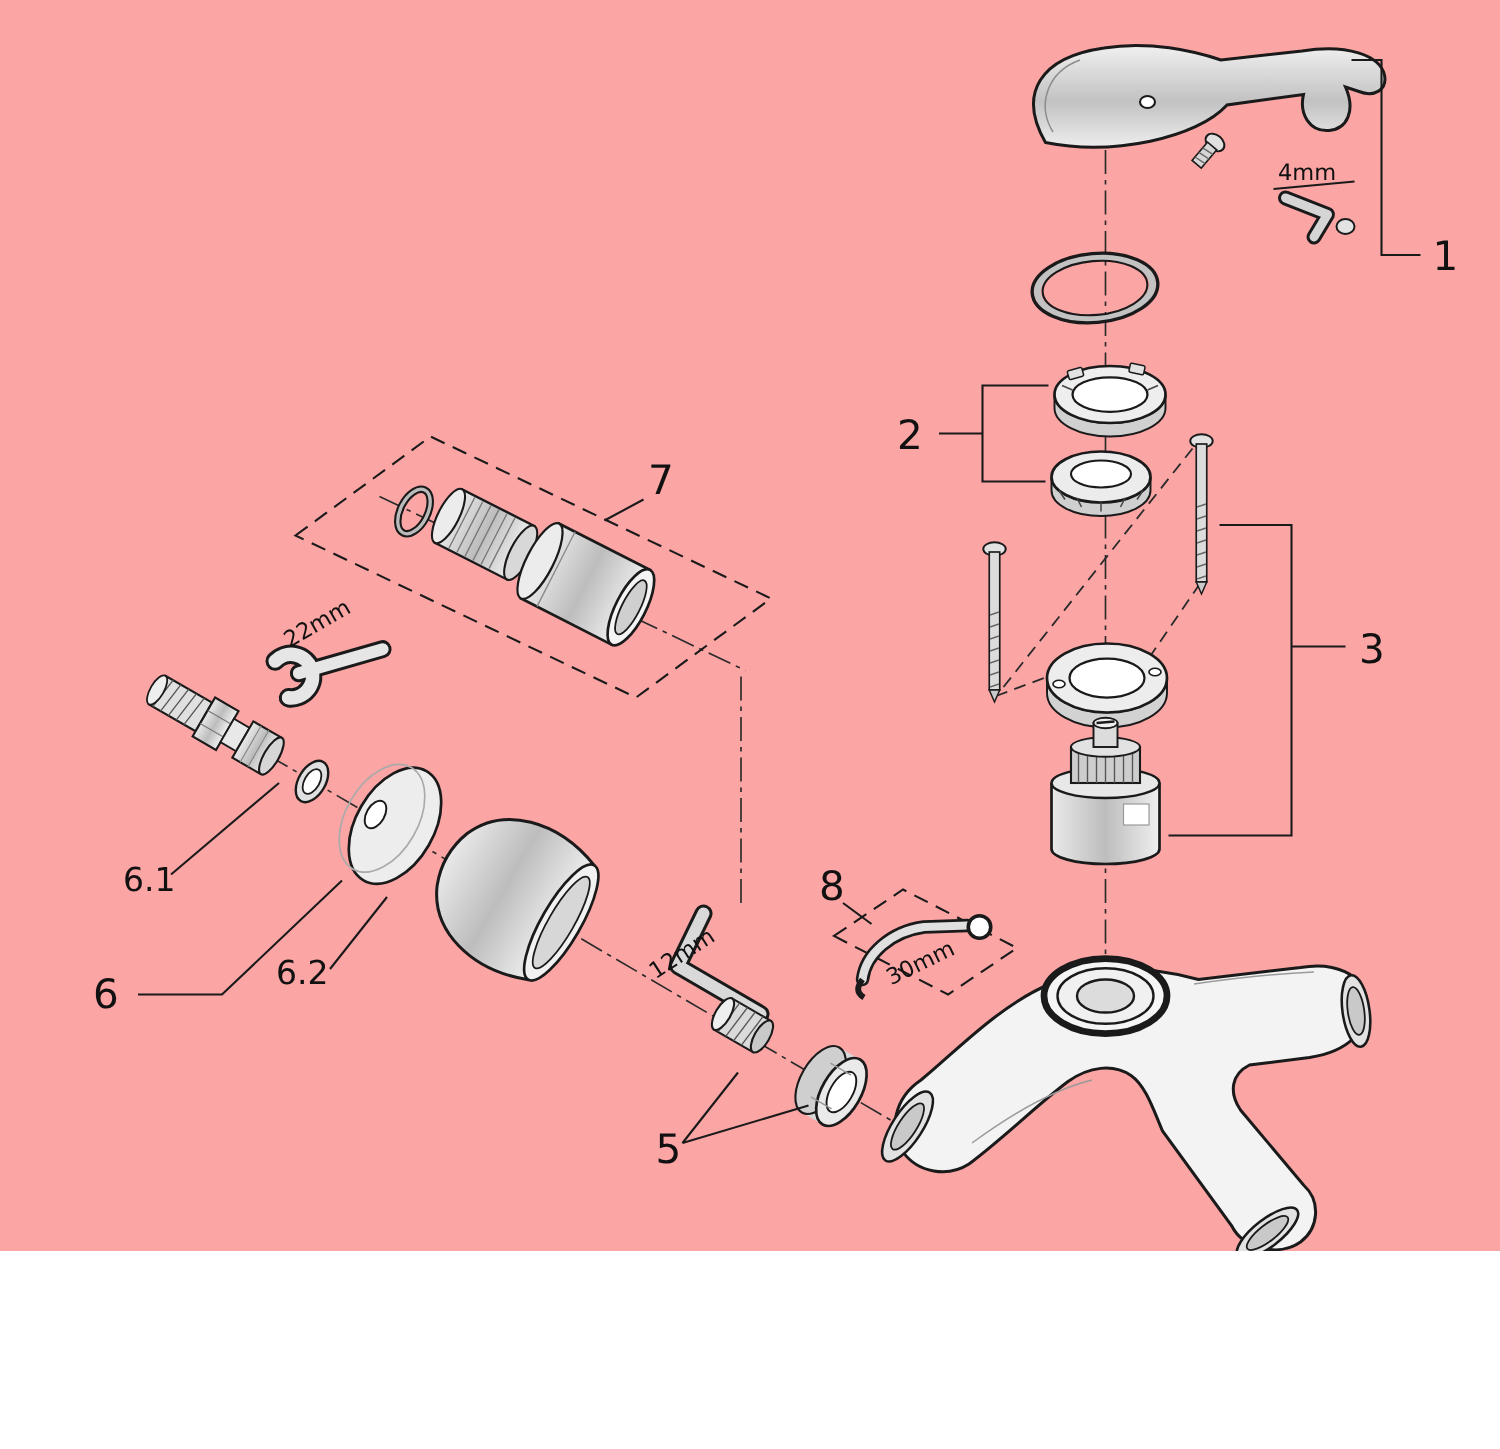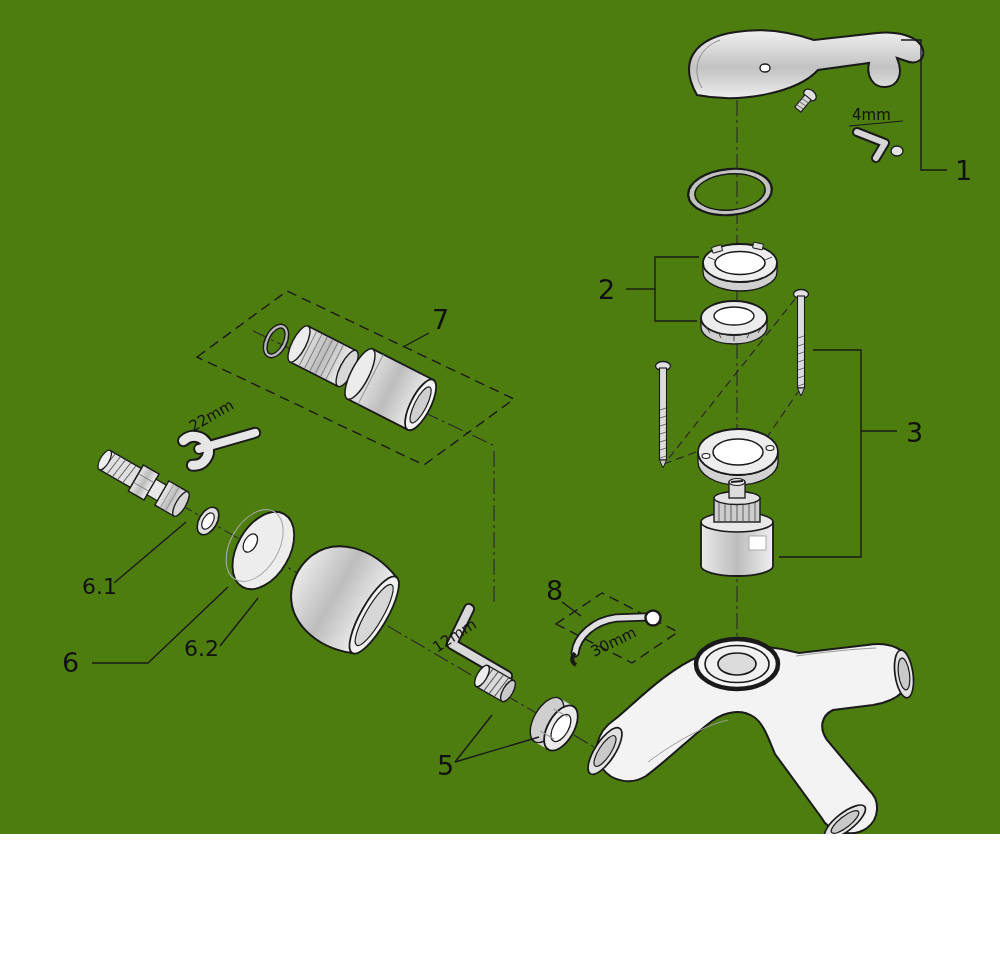--- a/index.html
+++ b/index.html
@@ -1,16 +1,16 @@
 <!DOCTYPE html>
 <html><head>
 <meta charset="utf-8">
 <style>
   html,body{margin:0;padding:0;background:#ffffff;}
-  .stage{position:relative;width:1000px;height:834px;background:#4d7c0f;overflow:hidden;
+  .stage{position:relative;width:1000px;height:834px;background:#fca5a5;overflow:hidden;
          font-family:"DejaVu Sans",sans-serif;}
   svg{display:block;}
   .callout{font-family:"DejaVu Sans",sans-serif;font-size:27px;fill:#111;}
   .callout-sm{font-family:"DejaVu Sans",sans-serif;font-size:22px;fill:#111;}
   .dim{font-family:"DejaVu Sans",sans-serif;font-size:15px;fill:#111;}
   .cl{stroke:#2a2a2a;stroke-width:1.1;stroke-dasharray:16 4 3 4;fill:none;}
   .dash{stroke:#2a2a2a;stroke-width:1.2;stroke-dasharray:8 5;fill:none;}
   .dashbox{stroke:#1a1a1a;stroke-width:1.4;stroke-dasharray:10 6;fill:none;}
   .br{stroke:#1a1a1a;stroke-width:1.4;fill:none;}
 </style>

